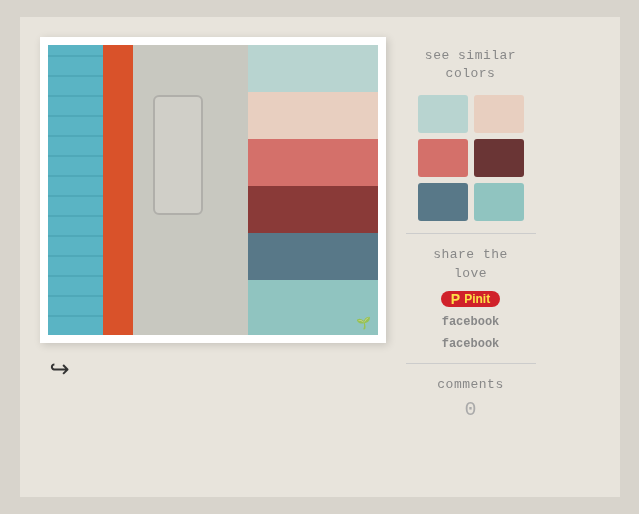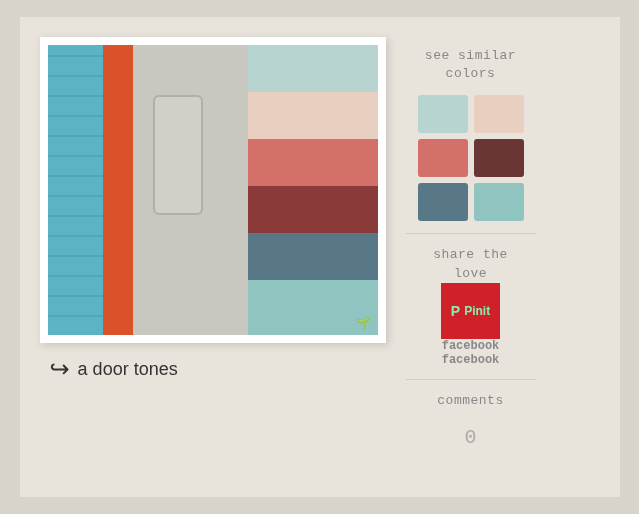--- a/index.html
+++ b/index.html
@@ -135,27 +135,28 @@
     }
     .similar-swatch {
       width: 50px;
       height: 38px;
       border-radius: 3px;
     }
     .share-section {
       display: flex;
       flex-direction: column;
       align-items: center;
+      gap: 8px;
     }
     .pinit-button {
       background: #d0212a;
-      color: #86efac;
+      color: #fde047;
       border: none;
-      border-radius: 0;
-      padding: 20px 10px;
+      border-radius: 10px;
+      padding: 0 10px;
       font-size: 12px;
       font-weight: bold;
       cursor: pointer;
       display: flex;
       align-items: center;
       gap: 4px;
     }
     .pinit-button::before {
       content: 'P';
       font-size: 14px;
@@ -168,21 +169,21 @@
       cursor: pointer;
       text-decoration: none;
       display: block;
       text-align: center;
       font-weight: bold;
     }
     .comments-section {
       display: flex;
       flex-direction: column;
       align-items: center;
-      gap: 16px;
+      gap: 4px;
     }
     .comments-count {
       font-family: 'Courier New', monospace;
       font-size: 20px;
       color: #aaa;
     }
     .divider {
       width: 100%;
       height: 1px;
       background: #ccc;
@@ -214,21 +215,20 @@
         <div class="color-strip" style="background-color: #8a3a38;"></div>
         <div class="color-strip" style="background-color: #587888;"></div>
         <div class="color-strip last" style="background-color: #90c4c0;">
           <span class="seeds-logo">🌱</span>
         </div>
       </div>
     </div>
 
     <div class="caption-area">
       <span class="arrow-icon">↪</span>
-      <span class="caption-text">a door tones</span>
     </div>
   </div>
 
   <div class="right-panel">
 
     <div class="section-title">see similar<br>colors</div>
     <div class="similar-colors-grid">
       <div class="similar-swatch" style="background-color: #b8d4d0;"></div>
       <div class="similar-swatch" style="background-color: #e8cfc0;"></div>
       <div class="similar-swatch" style="background-color: #d4706a;"></div>

